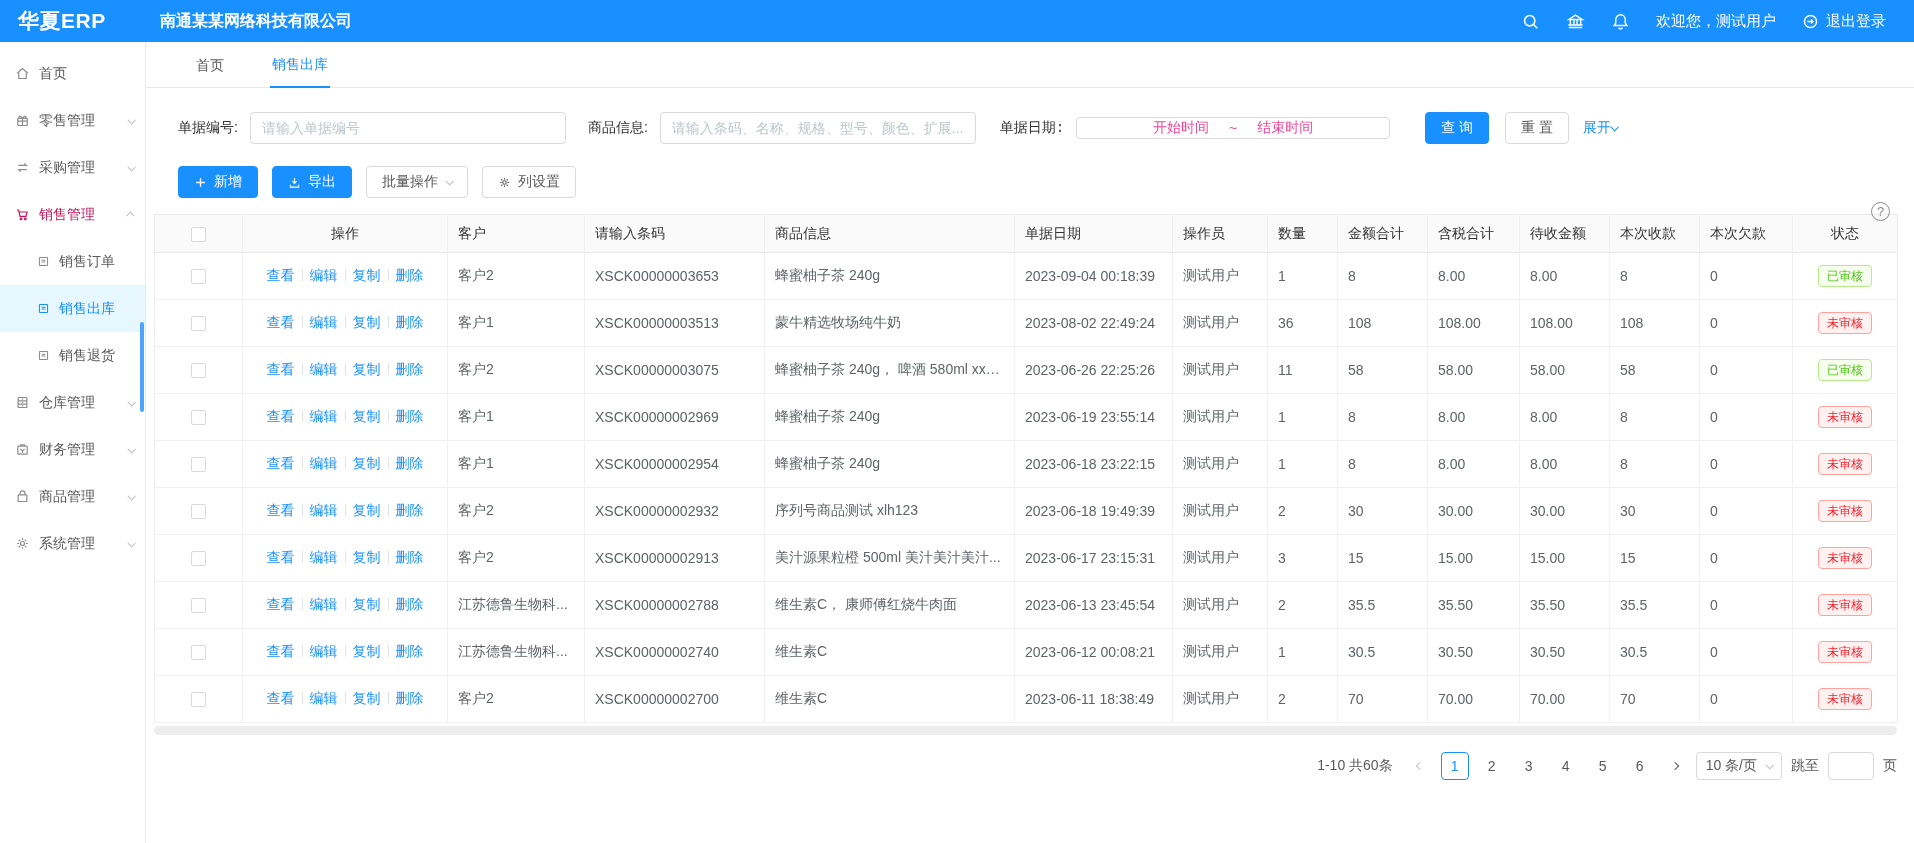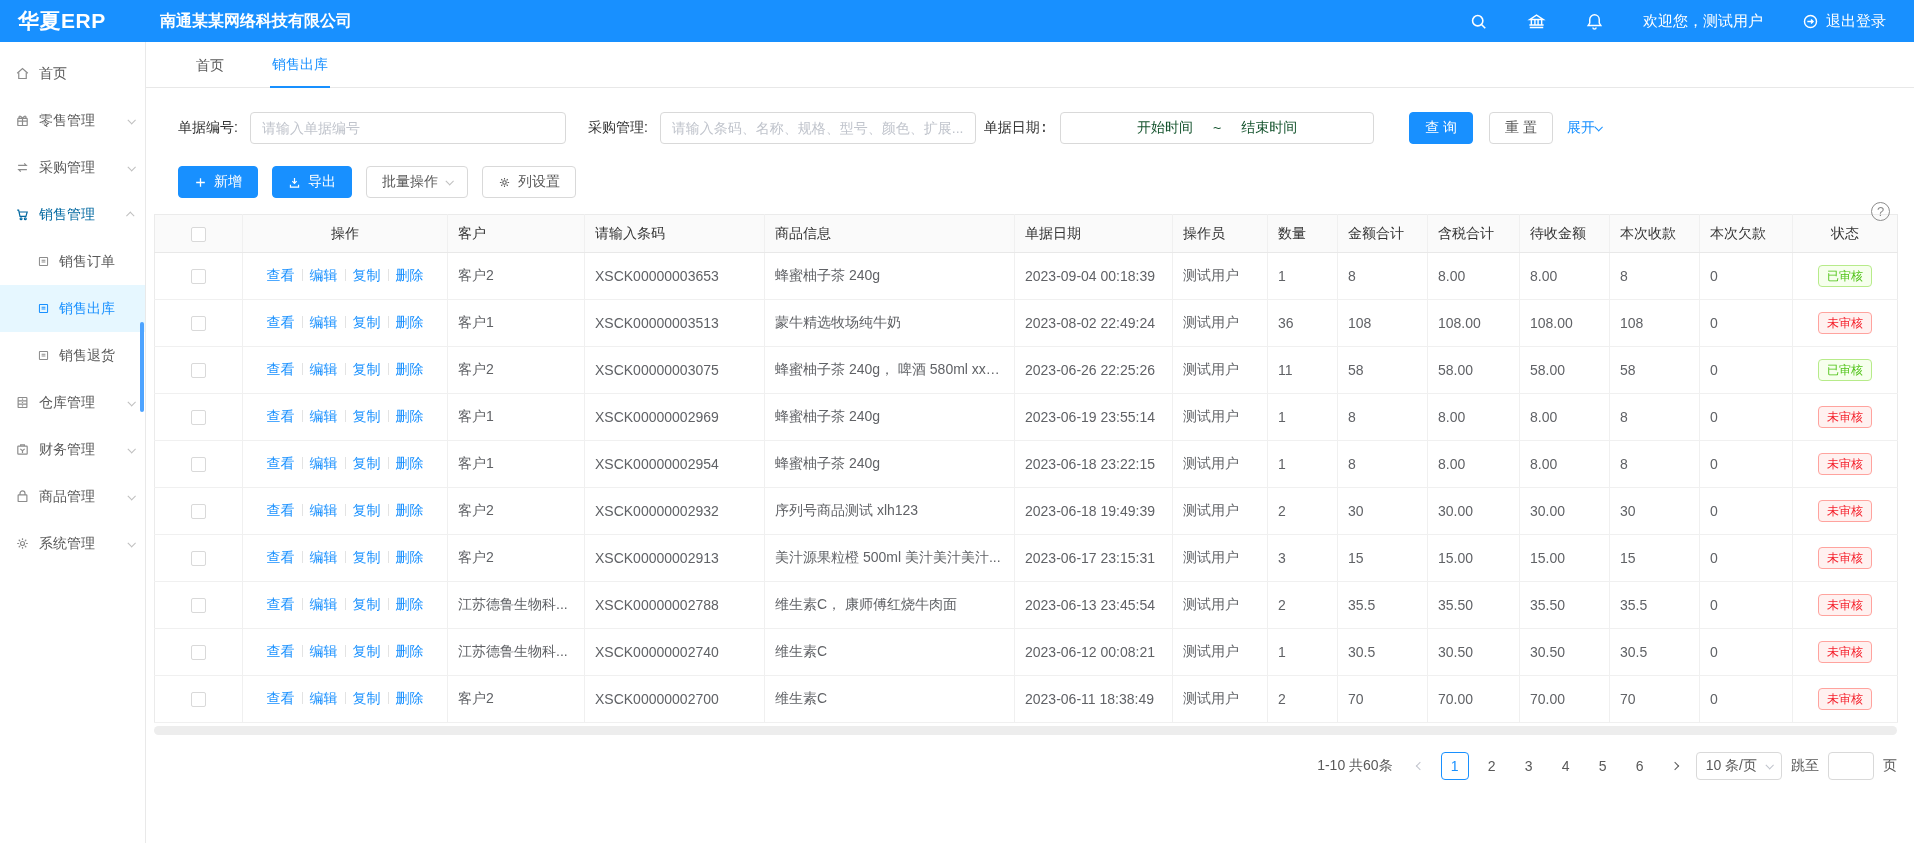--- a/index.html
+++ b/index.html
@@ -3,35 +3,35 @@
 <meta charset="utf-8">
 <style>
   * { margin:0; padding:0; box-sizing:border-box; }
   html,body { width:1914px; height:843px; overflow:hidden; background:#fff;
     font-family:"Liberation Sans","DejaVu Sans",sans-serif; font-size:14px; color:#595959; }
 
   
   .topbar { height:42px; background:#1890ff; display:flex; align-items:center; color:#fff; }
   .logo { width:146px; flex:none; padding-left:18px; font-size:21px; font-weight:bold; letter-spacing:.5px; }
   .company { font-size:16px; font-weight:600; margin-left:14px; }
-  .top-right { margin-left:auto; display:flex; align-items:center; gap:39px; padding-right:28px; font-size:15px; }
+  .top-right { margin-left:auto; display:flex; align-items:center; gap:26px; padding-right:28px; font-size:15px; }
   .tico { width:19px; height:19px; display:block; cursor:pointer; }
   .tico svg { width:100%; height:100%; display:block; }
   .logout { display:flex; align-items:center; gap:7px; cursor:pointer; }
 
   
   .layout { display:flex; height:801px; }
   .sidebar { width:146px; flex:none; border-right:1px solid #e9e9e9; padding-top:8px; position:relative; background:#fff; }
   .sb-item { height:47px; display:flex; align-items:center; padding:0 11px 0 15px; cursor:pointer; color:#595959; }
   .sb-item .ic { width:15px; height:15px; margin-right:9px; color:#8c8c8c; flex:none; }
   .sb-item .ic svg { width:100%; height:100%; display:block; }
   .sb-item .chev { margin-left:auto; color:#bfbfbf; }
   .sb-item.sub { padding-left:37px; }
   .sb-item.sub .ic { width:13px; height:13px; }
-  .sb-item.parent-active, .sb-item.parent-active .ic { color:#0369a1; }
+  .sb-item.parent-active, .sb-item.parent-active .ic { color:#be185d; }
   .sb-item.selected { background:#e6f7ff; color:#1890ff; }
   .sb-item.selected .ic { color:#1890ff; }
   .sb-thumb { position:absolute; top:280px; right:1px; width:4px; height:90px; border-radius:2px; background:#4da3ff; }
 
   .chev { display:inline-block; width:7px; height:7px; border-right:1.6px solid currentColor; border-bottom:1.6px solid currentColor; transform:rotate(45deg) translateY(-1px); }
   .chev.up { transform:rotate(-135deg) translateY(-1px); }
   .chev.left { transform:rotate(135deg); }
   .chev.right { transform:rotate(-45deg); }
   .chev.sm { width:6px; height:6px; }
 
@@ -40,22 +40,22 @@
   .tab { padding:0 2px 12px; cursor:pointer; color:#595959; }
   .tab.active { color:#1890ff; border-bottom:2px solid #1890ff; margin-bottom:-1px; }
 
   .content { position:relative; padding:0 18px 0 8px; flex:1; }
 
   
   .filter-row { display:flex; align-items:center; margin:24px 0 0 24px; }
   .f-label { color:#333; margin-right:12px; white-space:nowrap; }
   .f-input { width:316px; height:32px; border:1px solid #d9d9d9; border-radius:4px; padding:0 11px; font-size:14px; color:#595959; outline:none; font-family:inherit; }
   .f-input::placeholder { color:#c0c4cc; }
-  .gap1 { margin-left:22px; } .gap2 { margin-left:8px;font-family:Liberation Mono, monospace; }
-  .daterange { width:314px; height:32px; border:1px solid #d9d9d9; border-radius:4px; display:flex; align-items:center; justify-content:center; gap:20px; color:#14532d; cursor:pointer; }
+  .gap1 { margin-left:22px; } .gap2 { margin-left:24px;font-family:Liberation Mono, monospace; }
+  .daterange { width:314px; height:22px; border:1px solid #d9d9d9; border-radius:4px; display:flex; align-items:center; justify-content:center; gap:20px; color:#ec4899; cursor:pointer; }
   .btn { height:32px; border:1px solid #d9d9d9; border-radius:4px; background:#fff; color:#595959; display:inline-flex; align-items:center; justify-content:center; padding:0 15px; font-size:14px; cursor:pointer; white-space:nowrap; }
   .btn.primary { background:#1890ff; border-color:#1890ff; color:#fff; }
   .btn .bic { width:13px; height:13px; margin-right:7px; }
   .btn .bic svg { width:100%; height:100%; display:block; }
   .btn .chev { margin-left:8px; color:#bfbfbf; }
   .expand { display:inline-flex; align-items:center; color:#1890ff; cursor:pointer; margin-left:14px; }
   .expand .chev { color:#1890ff; }
 
   
   .toolbar-row { display:flex; align-items:center; margin:22px 0 0 24px; gap:14px; }
@@ -244,21 +244,21 @@
     <div class="tabbar">
       <div class="tab">首页</div>
       <div class="tab active">销售出库</div>
     </div>
 
     <div class="content">
 
       <div class="filter-row">
         <span class="f-label">单据编号:</span>
         <input class="f-input" placeholder="请输入单据编号" style="">
-        <span class="f-label gap1">采购管理:</span>
+        <span class="f-label gap1">商品信息:</span>
         <input class="f-input" placeholder="请输入条码、名称、规格、型号、颜色、扩展..." style="">
         <span class="f-label gap2">单据日期:</span>
         <div class="daterange">
           <span>开始时间</span>
           <span>~</span>
           <span>结束时间</span>
         </div>
         <button class="btn primary" style="margin-left:35px;">查 询</button>
         <button class="btn" style="margin-left:16px;">重 置</button>
         <span class="expand">

